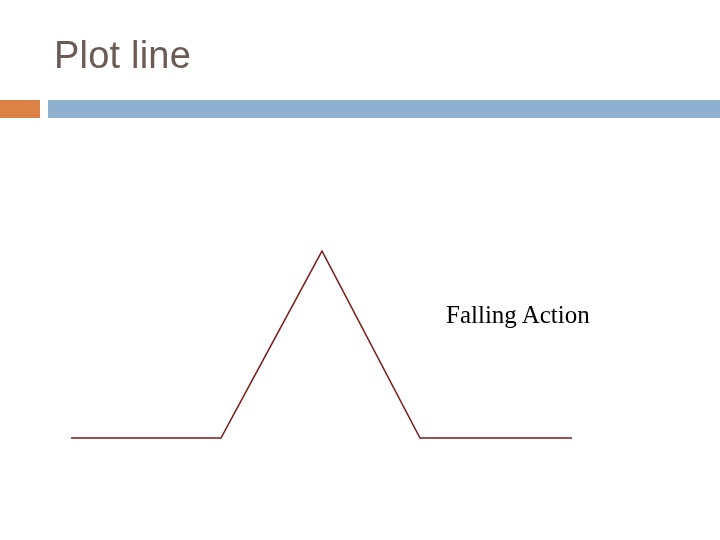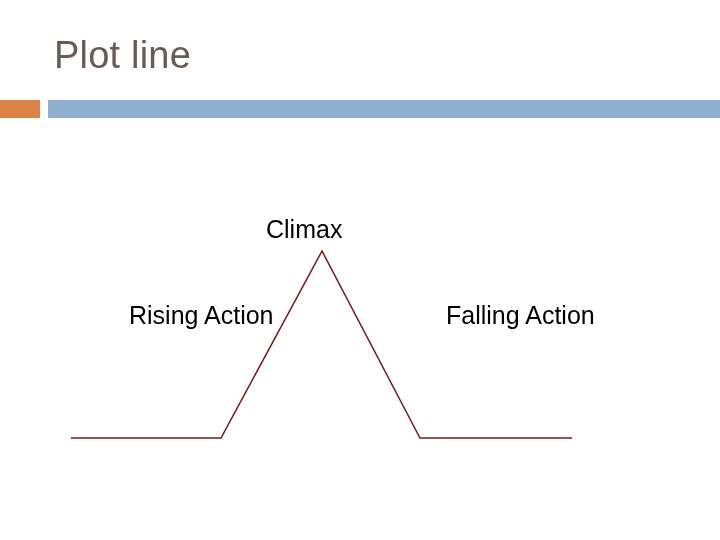--- a/index.html
+++ b/index.html
@@ -67,41 +67,39 @@
   .plot-label {
     position: absolute;
     color: #000000;
     font-size: 25px;
     line-height: 30px;
     font-weight: 400;
     white-space: nowrap;
   }
   #label-climax        { left: 266px; top: 214px; }
   #label-rising-action { left: 129px; top: 300px; }
-  #label-falling-action{ left: 446px; top: 300px; }
+  #label-falling-action{ left: 446px; top: 300px; font-family: Liberation Serif, serif; }
   #label-exposition    { left:  52px; top: 384px; }
   #label-resolution    { left: 414px; top: 384px; }
 </style>
 </head>
 <body>
 
 <div id="slide" style="background: rgb(255, 255, 255);">
 
   <div id="slide-title" style="color: rgb(107, 91, 84); text-align: center;">Plot line</div>
 
   <div id="accent-square" class="accent-rule" style="background: rgb(221, 130, 71);"></div>
   <div id="accent-bar" class="accent-rule" style="background: rgb(143, 176, 206);"></div>
 
   <div id="plot-diagram">
     <svg viewBox="0 0 720 540" xmlns="http://www.w3.org/2000/svg">
       <polyline id="plot-arc-path" fill="none" stroke="#7b1a1a" stroke-width="1.5" stroke-linejoin="miter" stroke-linecap="butt" points="71,438 221,438 322,251 420,438 572,438"></polyline>
     </svg>
   </div>
 
-  <div class="plot-label" id="label-climax">Climax</div>
 
-  <div class="plot-label" id="label-rising-action">Rising Action</div>
 
   <div class="plot-label" id="label-falling-action">Falling Action</div>
 
 
 
 </div>
 
 </body></html>

